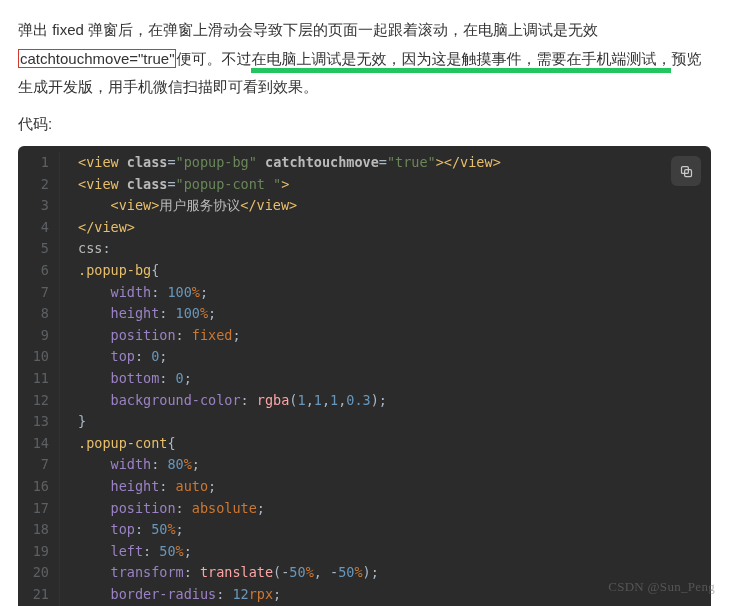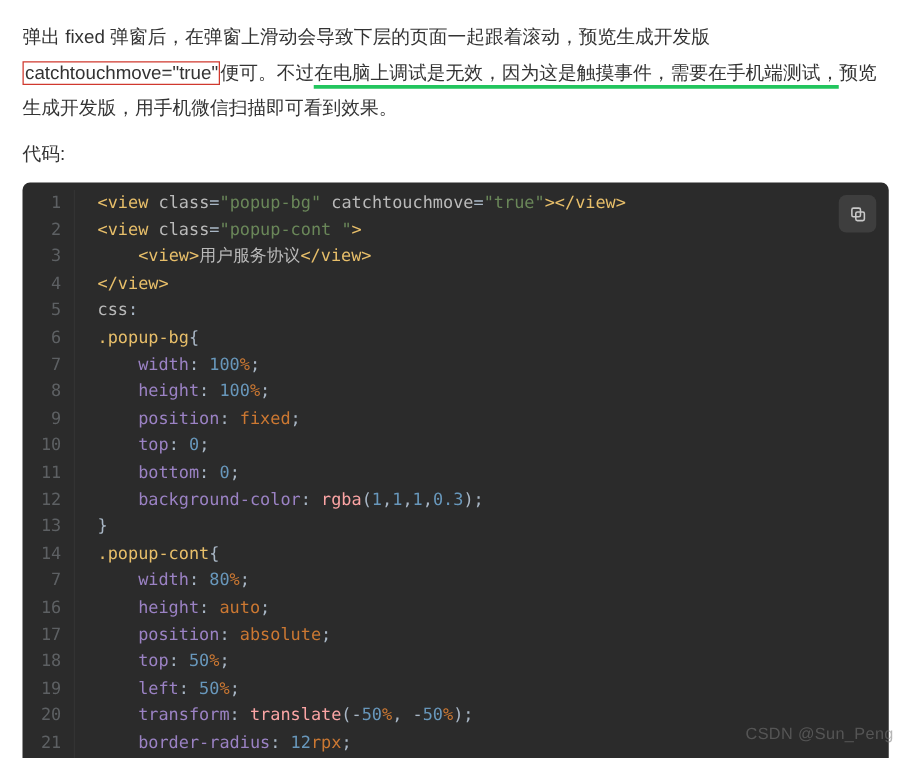--- a/index.html
+++ b/index.html
@@ -13,21 +13,21 @@
     width: 729px;
     box-sizing: border-box;
   }
   .prose { margin-bottom: 8px; }
   .boxed {
     border: 1px solid #d0392e;
     padding: 0 1px;
     display: inline;
   }
   .uline {
-    border-bottom: 3px solid #22c55e;
+    border-bottom: 5px solid #22c55e;
     display: inline;
     padding-bottom: 1px;
   }
   .code-panel {
     position: relative;
     margin-top: 6px;
     background: #2b2b2b;
     border-radius: 6px;
     padding: 6px 0 6px 0;
     font-family: Consolas, Menlo, monospace;
@@ -57,42 +57,42 @@
     background: rgba(255,255,255,0.09);
     display: flex; align-items: center; justify-content: center;
     cursor: pointer;
   }
   .copy-btn svg { stroke: #c9c9c9; }
   .watermark {
     position: fixed;
     right: 14px; bottom: 6px;
     font-size: 13px;
     color: rgba(120,120,120,0.55);
-    font-family: Liberation Sans, sans-serif;
+    font-family: Liberation Serif, serif;
     letter-spacing: .3px;
   }
   
   .t-tag   { color: #e8bf6a; }
-  .t-attr  { color: #bababa; }
+  .t-attr  { color: #bababa; font-weight: bold; }
   .t-punc  { color: #e8bf6a; }
   .t-str   { color: #6a8759; }
   .t-txt   { color: #bababa; }
   .t-sel   { color: #e8bf6a; text-align: right; }
   .t-prop  { color: #9b82c4; }
   .t-num   { color: #6897bb; }
   .t-unit  { color: #cc7832; }
   .t-kw    { color: #cc7832; margin-top: 24px; }
   .t-func  { color: #fca5a5; }
   .t-p2    { color: #a9b7c6; }
 </style>
 </head>
 <body>
 
 <div class="prose">
-  <span>弹出 fixed 弹窗后，在弹窗上滑动会导致下层的页面一起跟着滚动，预览生成开发版</span>
+  <span>弹出 fixed 弹窗后，在弹窗上滑动会导致下层的页面一起跟着滚动，在电脑上调试是无效</span>
   <span class="boxed">catchtouchmove="true"</span><span>便可。不过</span><span class="uline">在电脑上调试是无效，因为这是触摸事件，</span><span class="uline">需要在手机端测试，</span><span>预览生成开发版，用手机微信扫描即可看到效果。</span>
 </div>
 <div class="prose">代码:</div>
 
 <div class="code-panel">
   <div class="copy-btn">
     <svg width="15" height="15" viewBox="0 0 24 24" fill="none" stroke-width="2">
       <rect x="9" y="9" width="11" height="11" rx="2"></rect>
       <rect x="4" y="4" width="11" height="11" rx="2"></rect>
     </svg>

